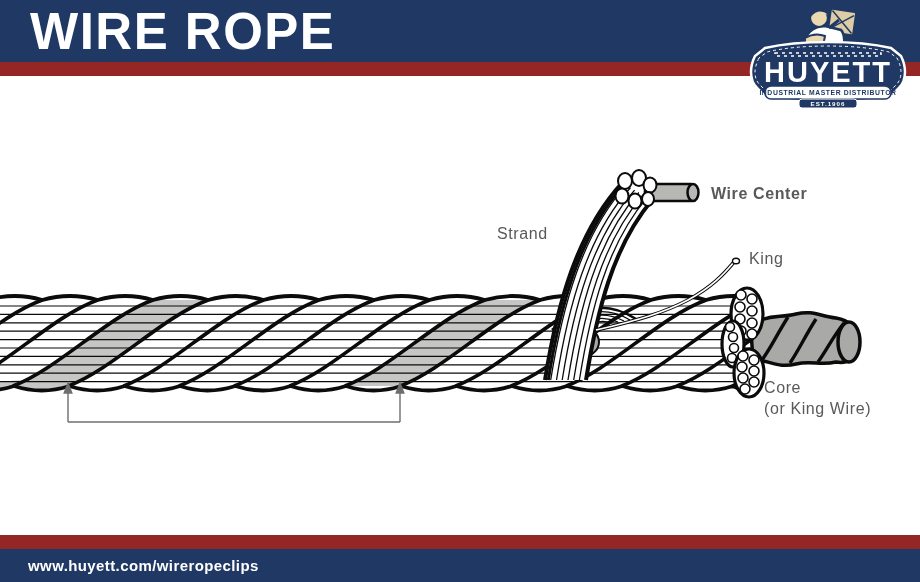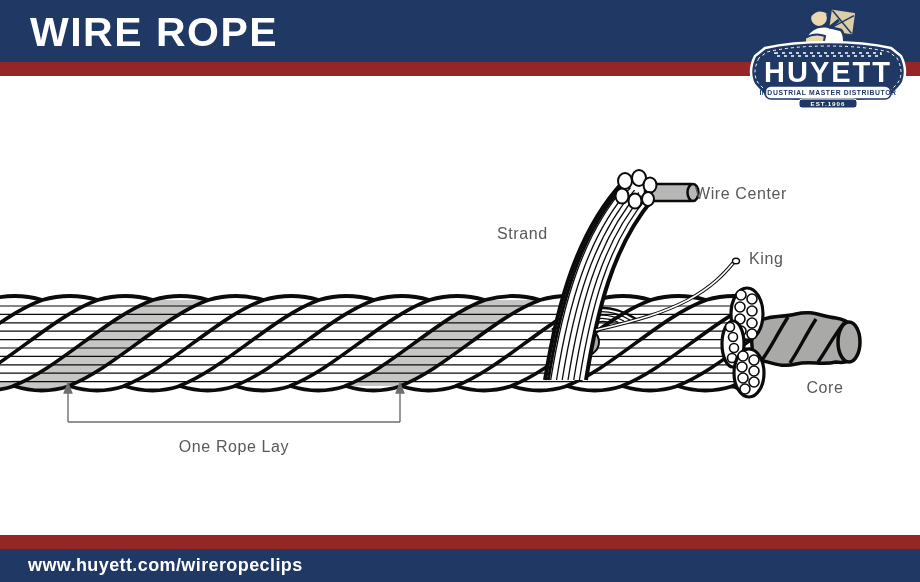--- a/index.html
+++ b/index.html
@@ -1,34 +1,34 @@
 <!DOCTYPE html>
 <html><head>
 <meta charset="utf-8">
 <style>
   html,body{margin:0;padding:0;background:#e8e8e8;}
   .page{position:relative;width:920px;height:582px;background:#ffffff;overflow:hidden;
         font-family:"Liberation Sans",sans-serif;}
   
   .header-bar{position:absolute;left:0;top:0;width:920px;height:62px;background:#1f3864;}
   .page-title{position:absolute;left:30px;top:0;height:62px;line-height:64px;color:#ffffff;
-              font-size:41px;font-weight:bold;letter-spacing:1.5px;}
+              font-size:51px;font-weight:bold;letter-spacing:1.5px;}
   .stripe-top{position:absolute;left:0;top:62px;width:920px;height:14px;background:#942726;}
   
   .stripe-bottom{position:absolute;left:0;top:535px;width:920px;height:14px;background:#942726;}
   .footer-bar{position:absolute;left:0;top:549px;width:920px;height:33px;background:#1f3864;}
   .footer-url{position:absolute;left:28px;top:549px;height:27px;line-height:33px;color:#ffffff;
-              font-size:18px;font-weight:bold;letter-spacing:0.4px;}
+              font-size:15px;font-weight:bold;letter-spacing:0.4px;}
   
   .diagram-svg{position:absolute;left:0;top:0;width:920px;height:582px;}
   .lbl{position:absolute;color:#58595b;font-size:16px;letter-spacing:0.6px;white-space:nowrap;}
   .lbl-strand{left:497px;top:225px;}
-  .lbl-wire-center{left:695px;top:185px;}
+  .lbl-wire-center{left:711px;top:185px;font-weight:bold;}
   .lbl-wire{left:749px;top:250px;}
-  .lbl-core{left:764px;top:377px;width:122px;text-align:center;line-height:21px;}
+  .lbl-core{left:764px;top:377px;width:122px;line-height:21px;}
   .lbl-rope-lay{left:68px;top:438px;width:332px;text-align:center;}
   
   .logo{position:absolute;left:745px;top:4px;width:166px;height:104px;}
 </style>
 </head>
 <body>
 
 <div class="page">
 
   <div class="header-bar"></div>
@@ -185,22 +185,22 @@
       <polygon points="68,383 64.2,393 71.8,393"></polygon>
       <polygon points="400,383 396.2,393 403.8,393"></polygon>
     </g>
   </svg>
 
   <div class="lbl lbl-strand">Strand</div>
   <div class="lbl lbl-wire-center">Wire Center</div>
   <div class="lbl lbl-wire">King</div>
   <div class="lbl lbl-core">
     <div>Core</div>
+    <div>(or King Wire)</div>
   </div>
-  <div class="lbl lbl-rope-lay">One Rope Lay</div>
 
   <svg class="logo" viewBox="0 0 166 104" xmlns="http://www.w3.org/2000/svg">
 
     <g>
       <rect x="84" y="6" width="26" height="24" rx="2" transform="rotate(8 97 18)" fill="#ddcda6" stroke="#1f3864" stroke-width="2.5"></rect>
       <path d="M86,8 L108,28 M108,10 L86,26" stroke="#1f3864" stroke-width="1.5" transform="rotate(8 97 18)"></path>
       <path d="M58,46 C58,30 68,22 80,22 L96,26 C100,30 100,42 98,48 Z" fill="#ffffff" stroke="#1f3864" stroke-width="2.5"></path>
       <circle cx="74" cy="14" r="9" fill="#e9d8b0" stroke="#1f3864" stroke-width="2.2"></circle>
       <path d="M65,12 Q74,2 84,10" fill="#e9d8b0" stroke="#1f3864" stroke-width="2.2"></path>
       <path d="M60,34 Q70,28 80,32 L78,42 Q68,40 60,44 Z" fill="#e9d8b0" stroke="#1f3864" stroke-width="2"></path>

